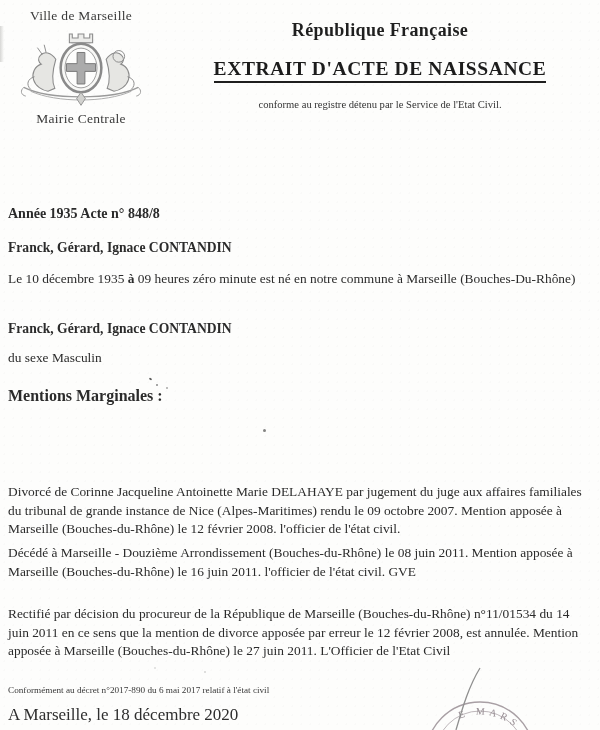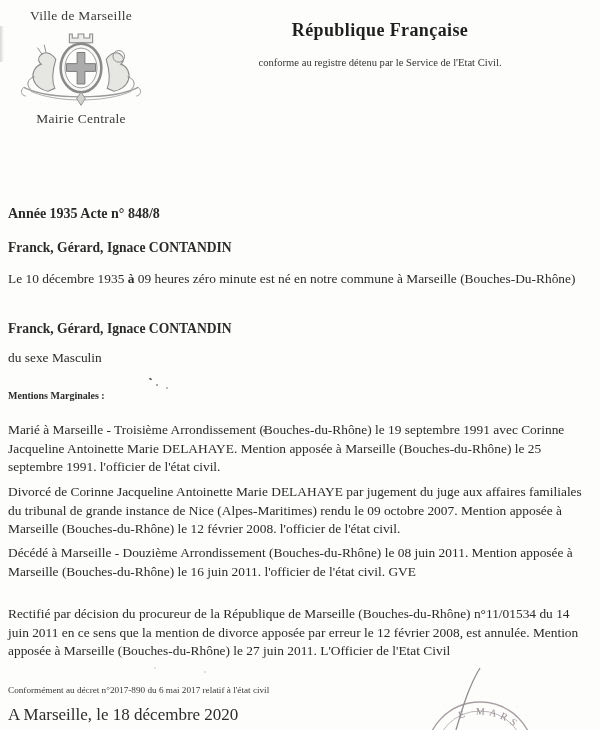--- a/index.html
+++ b/index.html
@@ -26,21 +26,21 @@
   .doc-title .u{display:inline-block;border-bottom:2px solid #1e1e1e;padding-bottom:1px;}
   .subtitle{margin-top:16px;font-size:10.6px;color:#333;}
   
   .tblock{position:absolute;left:8px;width:582px;font-size:13.4px;line-height:18.6px;}
   .b{font-weight:bold;}
   .ref{top:205px;font-weight:bold;font-size:14px;}
   .name1{top:239px;font-weight:bold;font-size:13.6px;}
   .birth{top:270px;}
   .name2{top:320px;font-weight:bold;font-size:13.6px;}
   .sex{top:349px;}
-  .mentions-heading{top:387px;font-weight:bold;font-size:10px;}
+  .mentions-heading{top:387px;font-weight:bold;font-size:16px;}
   .m1{top:421px;}
   .m2{top:483px;}
   .m3{top:544px;}
   .m4{top:605px;}
   .tblock p{margin:0;}
   
   .decree{position:absolute;left:8px;top:685px;font-size:9.2px;color:#383838;}
   .place-date{position:absolute;left:8px;top:705px;font-size:17px;color:#2e2e2e;}
   .stamp{position:absolute;left:400px;top:664px;}
   
@@ -82,37 +82,37 @@
       <path d="M6,61 C32,74 98,74 124,61" stroke="#9a9a9a" stroke-width="1.2" fill="none"></path>
       <path d="M13,65 C40,77 90,77 117,65" stroke="#ababab" stroke-width="1" fill="none"></path>
       <path d="M6,61 c-4,3 -3,8 2,9 M124,61 c4,3 3,8 -2,9" stroke="#9a9a9a" stroke-width="1" fill="none"></path>
       <path d="M65,66 l4.5,6.5 -4.5,7 -4.5,-7 z" fill="#d2d2cf" stroke="#949494" stroke-width="1"></path>
     </svg>
     <div class="org-office">Mairie Centrale</div>
   </div>
 
   <div class="titles">
     <div class="republic">République Française</div>
+    <div class="doc-title">
+      <span class="u">EXTRAIT D'ACTE DE NAISSANCE</span>
+    </div>
     <div class="subtitle">conforme au registre détenu par le Service de l'Etat Civil.</div>
   </div>
 
   <div class="tblock ref">Année 1935 Acte n° 848/8</div>
   <div class="tblock name1">Franck, Gérard, Ignace CONTANDIN</div>
   <div class="tblock birth">
     <p>
       <span>Le 10 décembre 1935 </span><span class="b">à</span><span> 09 heures zéro minute est né en notre commune à Marseille (Bouches-Du-Rhône)</span>
     </p>
   </div>
   <div class="tblock name2">Franck, Gérard, Ignace CONTANDIN</div>
   <div class="tblock sex">du sexe Masculin</div>
 
   <div class="tblock mentions-heading">Mentions Marginales :</div>
-  <div class="tblock m1">
-      <p>Marié à Marseille - Troisième Arrondissement (Bouches-du-Rhône) le 19 septembre 1991 avec Corinne Jacqueline Antoinette Marie DELAHAYE. Mention apposée à Marseille (Bouches-du-Rhône) le 25 septembre 1991. l'officier de l'état civil.</p>
-    </div>
   <div class="tblock m2">
       <p>Divorcé de Corinne Jacqueline Antoinette Marie DELAHAYE par jugement du juge aux affaires familiales du tribunal de grande instance de Nice (Alpes-Maritimes) rendu le 09 octobre 2007. Mention apposée à Marseille (Bouches-du-Rhône) le 12 février 2008. l'officier de l'état civil.</p>
     </div>
   <div class="tblock m3">
       <p>Décédé à Marseille - Douzième Arrondissement (Bouches-du-Rhône) le 08 juin 2011. Mention apposée à Marseille (Bouches-du-Rhône) le 16 juin 2011. l'officier de l'état civil. GVE</p>
     </div>
   <div class="tblock m4">
       <p>Rectifié par décision du procureur de la République de Marseille (Bouches-du-Rhône) n°11/01534 du 14 juin 2011 en ce sens que la mention de divorce apposée par erreur le 12 février 2008, est annulée. Mention apposée à Marseille (Bouches-du-Rhône) le 27 juin 2011. L'Officier de l'Etat Civil</p>
     </div>
 

